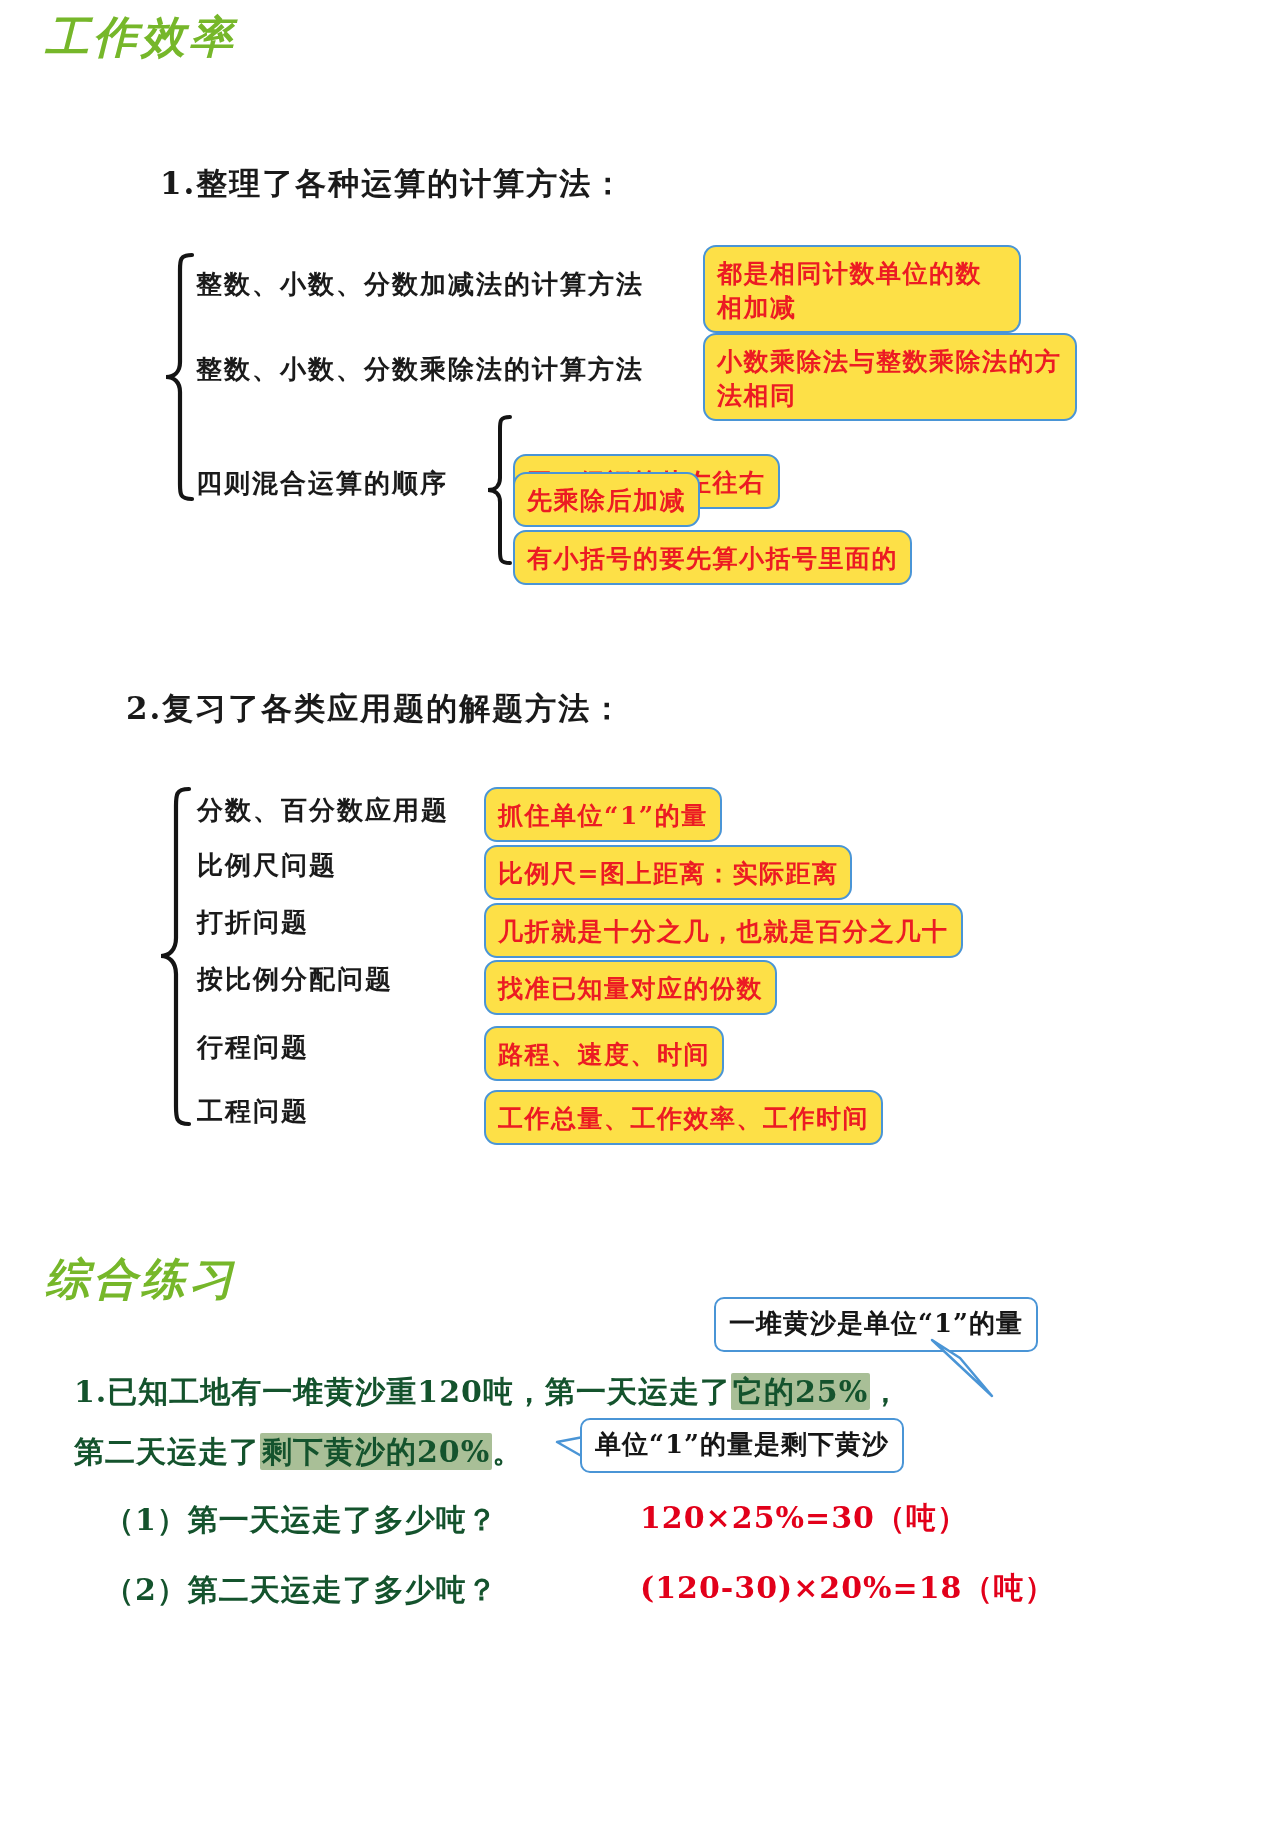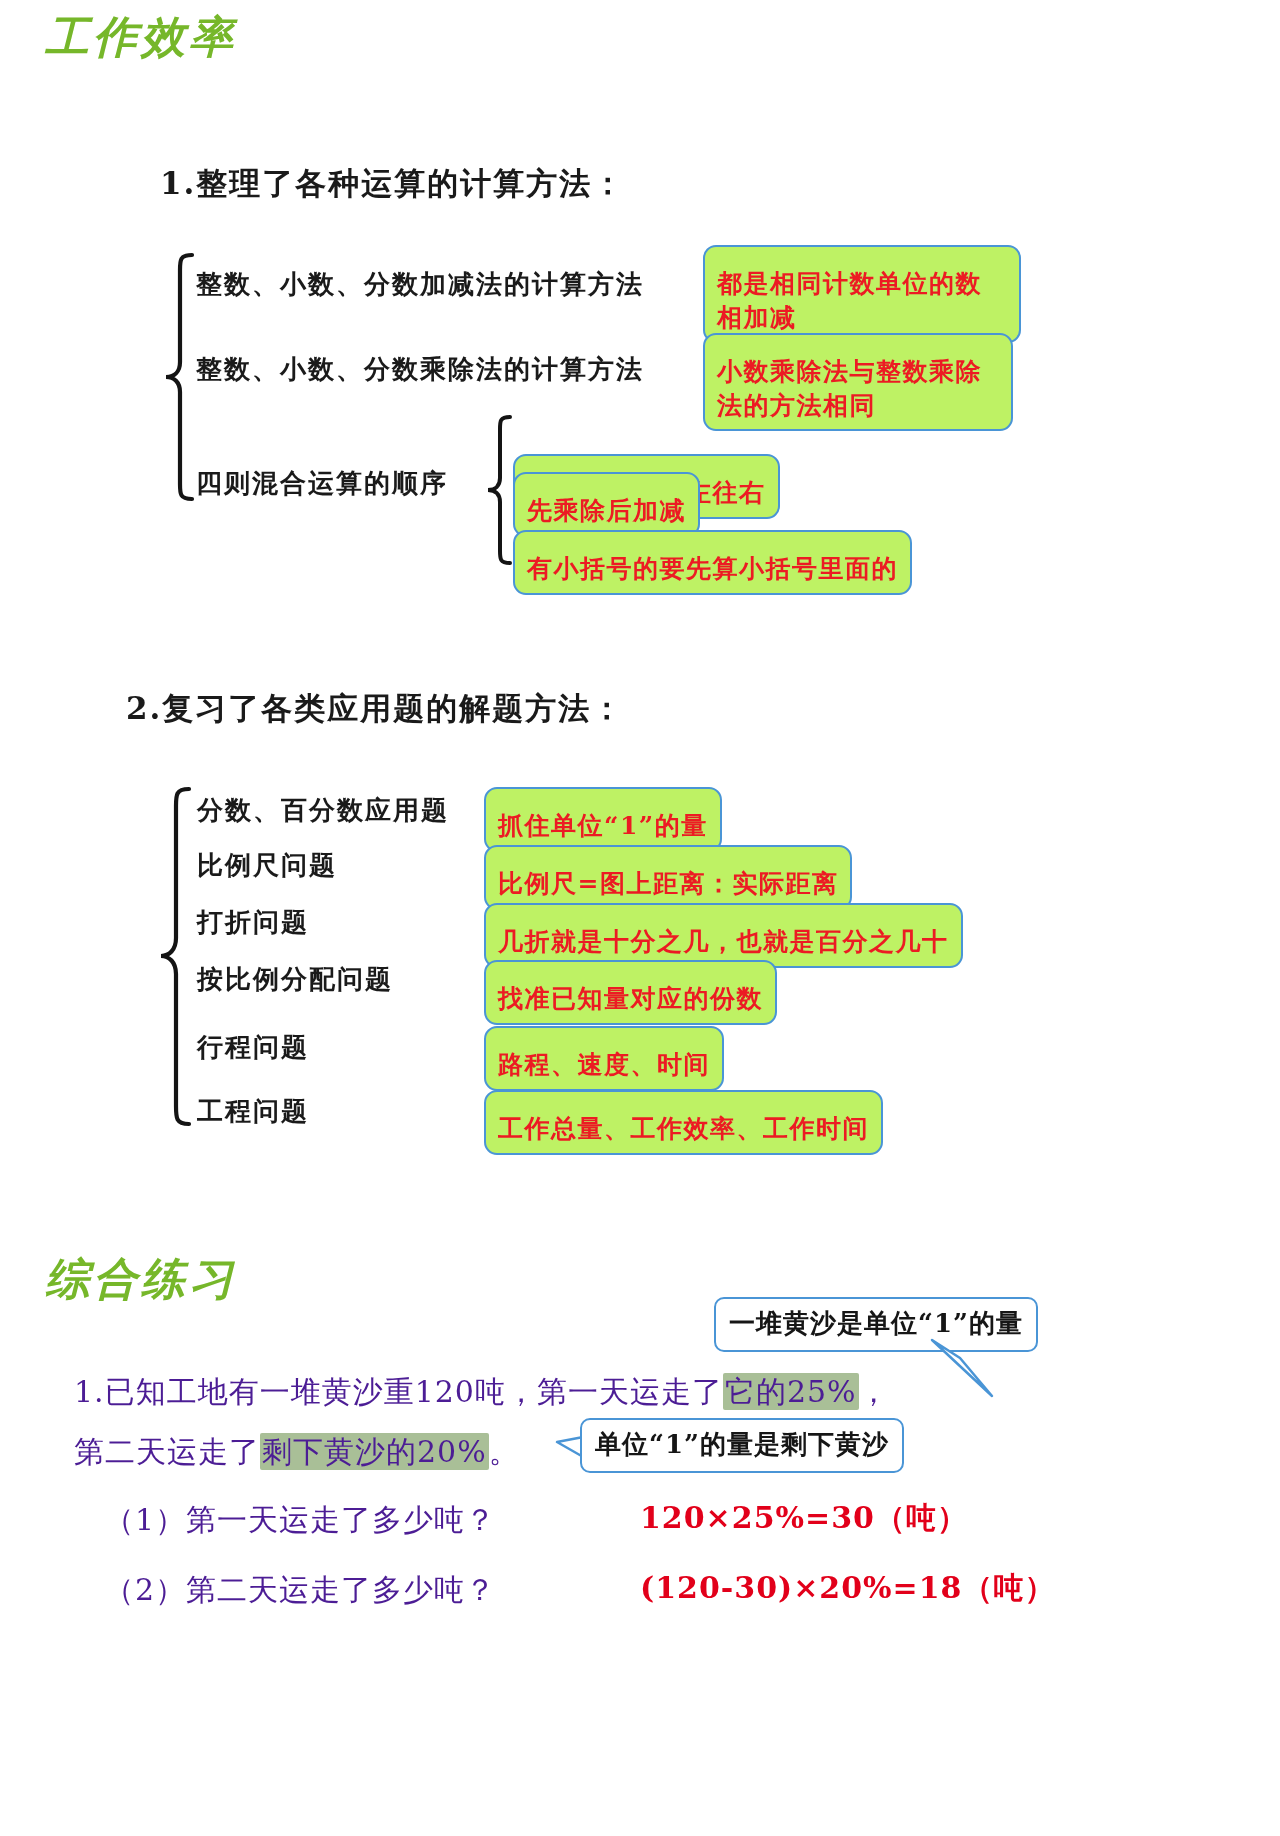--- a/index.html
+++ b/index.html
@@ -35,35 +35,35 @@
   
   .rbox{
     border:2.5px solid #4a95d6;
     border-radius:13px;
     color:#ec1b23;
     font-family:"DejaVu Serif","Liberation Serif",serif;
     font-weight:700;
     font-size:25px;
     letter-spacing:1.5px;
     line-height:1.34;
-    padding:20px 12px 7px 12px;
+    padding:10px 12px 7px 12px;
     box-sizing:border-box;
-    background:#bef264;
+    background:#fde047;
     white-space:nowrap;
   }
   .rbox.wrap{white-space:normal;}
 
   
   .brace{position:absolute;}
 
   
   .ex-line{
-    color:#4c1d95;
+    color:#14532d;
     font-family:"DejaVu Serif","Liberation Serif",serif;
-    font-weight:400;
+    font-weight:700;
     font-size:30px;
     letter-spacing:1px;
     white-space:nowrap;
   }
   .hl{
     background:#a9bf97;
     padding:1px 2px;
     border-radius:2px;
   }
   .ans{
@@ -99,21 +99,21 @@
 <div class="abs blk h-num" style="left:160px;top:163px;">1.整理了各种运算的计算方法：</div>
 
 <svg class="brace" style="left:160px;top:252px;" width="40" height="250" viewBox="0 0 40 250">
   <path d="M32 3 C20 3 20 8 20 18 L20 110 C20 120 14 125 6 125 C14 125 20 130 20 140 L20 232 C20 242 20 247 32 247" fill="none" stroke="#141414" stroke-width="4.2" stroke-linecap="round"></path>
 </svg>
 
 <div class="abs blk item" style="left:196px;top:267px;">整数、小数、分数加减法的计算方法</div>
 <div class="abs rbox wrap" style="left:703px;top:245px;width:318px;">都是相同计数单位的数相加减</div>
 
 <div class="abs blk item" style="left:196px;top:352px;">整数、小数、分数乘除法的计算方法</div>
-<div class="abs rbox wrap" style="left:703px;top:333px;width:310px;">小数乘除法与整数乘除法的方法相同</div>
+<div class="abs rbox wrap" style="left:703px;top:333px;width:374px;">小数乘除法与整数乘除法的方法相同</div>
 
 <div class="abs blk item" style="left:196px;top:466px;">四则混合运算的顺序</div>
 
 <svg class="brace" style="left:483px;top:414px;" width="34" height="152" viewBox="0 0 34 152">
   <path d="M27 3 C17 3 17 7 17 15 L17 64 C17 72 12 76 5 76 C12 76 17 80 17 88 L17 137 C17 145 17 149 27 149" fill="none" stroke="#141414" stroke-width="4" stroke-linecap="round"></path>
 </svg>
 
 <div class="abs rbox" style="left:513px;top:414px;margin-top:40px;">同一级运算从左往右</div>
 <div class="abs rbox" style="left:513px;top:472px;">先乘除后加减</div>
 <div class="abs rbox" style="left:513px;top:530px;">有小括号的要先算小括号里面的</div>

